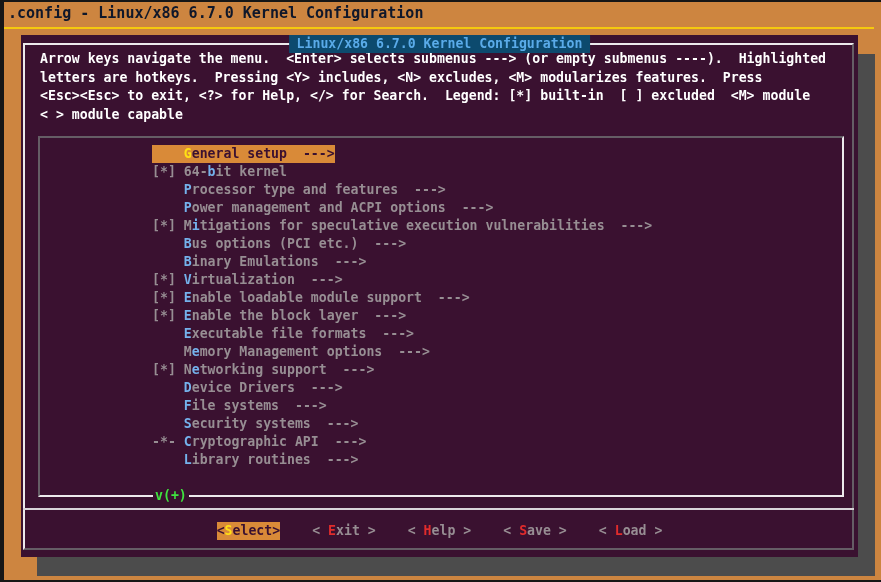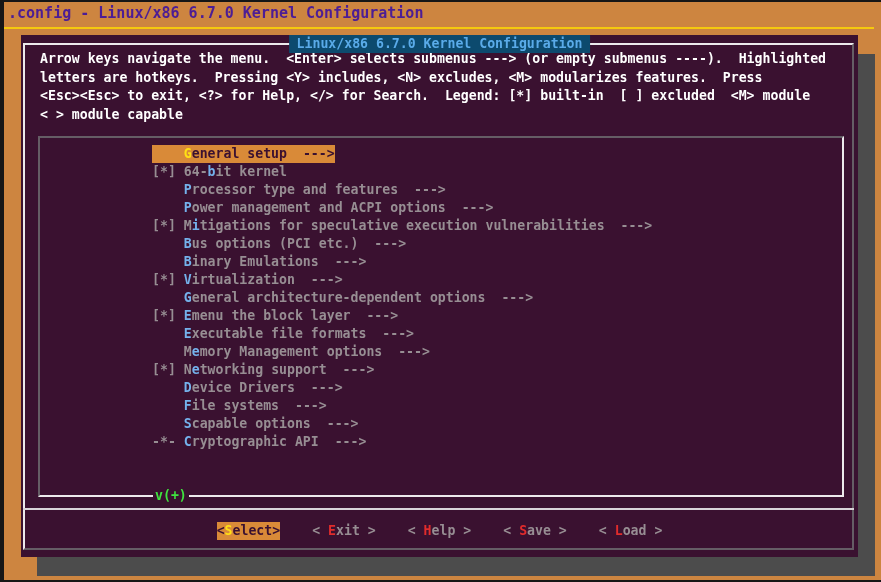--- a/index.html
+++ b/index.html
@@ -9,21 +9,21 @@
     font-family:"DejaVu Sans Mono",monospace;
     font-weight:bold;
   }
   .edge{position:absolute;background:#161616;z-index:50;}
   #edge-left{left:0;top:0;width:4px;height:582px;}
   #edge-top{left:0;top:0;width:881px;height:2px;}
   #edge-bottom{left:0;top:580px;width:881px;height:2px;}
 
   #term-title{
     position:absolute;left:8px;top:4px;height:18px;line-height:18px;
-    font-size:15px;color:#4c1d95;white-space:pre;z-index:5;
+    font-size:15px;color:#0f172a;white-space:pre;z-index:5;
   }
   #term-underline{position:absolute;left:4px;top:27px;width:870px;height:2px;background:#f5c90e;}
 
   #shadow{position:absolute;left:37px;top:54px;width:838px;height:522px;background:#4c4c4c;}
 
   #dialog{position:absolute;left:21px;top:35px;width:837px;height:522px;background:#3a1130;}
   #dialog-border{
     position:absolute;left:2px;top:8px;right:4px;bottom:7px;
     border-top:2px solid #ece9ec;border-left:2px solid #ece9ec;
     border-right:2px solid #655d65;border-bottom:2px solid #655d65;
@@ -97,29 +97,30 @@
       <div id="menu">
 
       <div class="menu-row selected"><span class="row-text"><span class="prefix">    </span><span class="pre"></span><span class="key">G</span><span class="post">eneral setup  </span><span class="arrow">---&gt;</span></span></div>
           <div class="menu-row"><span class="row-text"><span class="prefix">[*] </span><span class="pre">64-</span><span class="key">b</span><span class="post">it kernel</span><span class="arrow"></span></span></div>
           <div class="menu-row"><span class="row-text"><span class="prefix">    </span><span class="pre"></span><span class="key">P</span><span class="post">rocessor type and features  </span><span class="arrow">---&gt;</span></span></div>
           <div class="menu-row"><span class="row-text"><span class="prefix">    </span><span class="pre"></span><span class="key">P</span><span class="post">ower management and ACPI options  </span><span class="arrow">---&gt;</span></span></div>
           <div class="menu-row"><span class="row-text"><span class="prefix">[*] </span><span class="pre">M</span><span class="key">i</span><span class="post">tigations for speculative execution vulnerabilities  </span><span class="arrow">---&gt;</span></span></div>
           <div class="menu-row"><span class="row-text"><span class="prefix">    </span><span class="pre"></span><span class="key">B</span><span class="post">us options (PCI etc.)  </span><span class="arrow">---&gt;</span></span></div>
           <div class="menu-row"><span class="row-text"><span class="prefix">    </span><span class="pre"></span><span class="key">B</span><span class="post">inary Emulations  </span><span class="arrow">---&gt;</span></span></div>
           <div class="menu-row"><span class="row-text"><span class="prefix">[*] </span><span class="pre"></span><span class="key">V</span><span class="post">irtualization  </span><span class="arrow">---&gt;</span></span></div>
-          <div class="menu-row"><span class="row-text"><span class="prefix">    </span><span class="pre"></span><span class="key">G</span><span class="post">eneral architecture-dependent options  </span><span class="arrow">---&gt;</span></span></div>
-          <div class="menu-row"><span class="row-text"><span class="prefix">[*] </span><span class="pre"></span><span class="key">E</span><span class="post">menu the block layer  </span><span class="arrow">---&gt;</span></span></div>
+          <div class="menu-row"><span class="row-text"><span class="prefix">[*] </span><span class="pre"></span><span class="key">E</span><span class="post">nable loadable module support  </span><span class="arrow">---&gt;</span></span></div>
+          <div class="menu-row"><span class="row-text"><span class="prefix">[*] </span><span class="pre"></span><span class="key">E</span><span class="post">nable the block layer  </span><span class="arrow">---&gt;</span></span></div>
           <div class="menu-row"><span class="row-text"><span class="prefix">    </span><span class="pre"></span><span class="key">E</span><span class="post">xecutable file formats  </span><span class="arrow">---&gt;</span></span></div>
           <div class="menu-row"><span class="row-text"><span class="prefix">    </span><span class="pre">M</span><span class="key">e</span><span class="post">mory Management options  </span><span class="arrow">---&gt;</span></span></div>
           <div class="menu-row"><span class="row-text"><span class="prefix">[*] </span><span class="pre">N</span><span class="key">e</span><span class="post">tworking support  </span><span class="arrow">---&gt;</span></span></div>
           <div class="menu-row"><span class="row-text"><span class="prefix">    </span><span class="pre"></span><span class="key">D</span><span class="post">evice Drivers  </span><span class="arrow">---&gt;</span></span></div>
           <div class="menu-row"><span class="row-text"><span class="prefix">    </span><span class="pre"></span><span class="key">F</span><span class="post">ile systems  </span><span class="arrow">---&gt;</span></span></div>
-          <div class="menu-row"><span class="row-text"><span class="prefix">    </span><span class="pre"></span><span class="key">S</span><span class="post">capable options  </span><span class="arrow">---&gt;</span></span></div>
+          <div class="menu-row"><span class="row-text"><span class="prefix">    </span><span class="pre"></span><span class="key">S</span><span class="post">ecurity systems  </span><span class="arrow">---&gt;</span></span></div>
           <div class="menu-row"><span class="row-text"><span class="prefix">-*- </span><span class="pre"></span><span class="key">C</span><span class="post">ryptographic API  </span><span class="arrow">---&gt;</span></span></div>
+          <div class="menu-row"><span class="row-text"><span class="prefix">    </span><span class="pre"></span><span class="key">L</span><span class="post">ibrary routines  </span><span class="arrow">---&gt;</span></span></div>
         </div>
       <div id="more">v(+)</div>
     </div>
 
     <div id="separator"></div>
 
     <div id="buttons">
 
     <span class="button selected"><span class="pre">&lt;</span><span class="key">S</span><span class="post">elect&gt;</span></span>
         <span class="button"><span class="pre">&lt; </span><span class="key">E</span><span class="post">xit &gt;</span></span>

